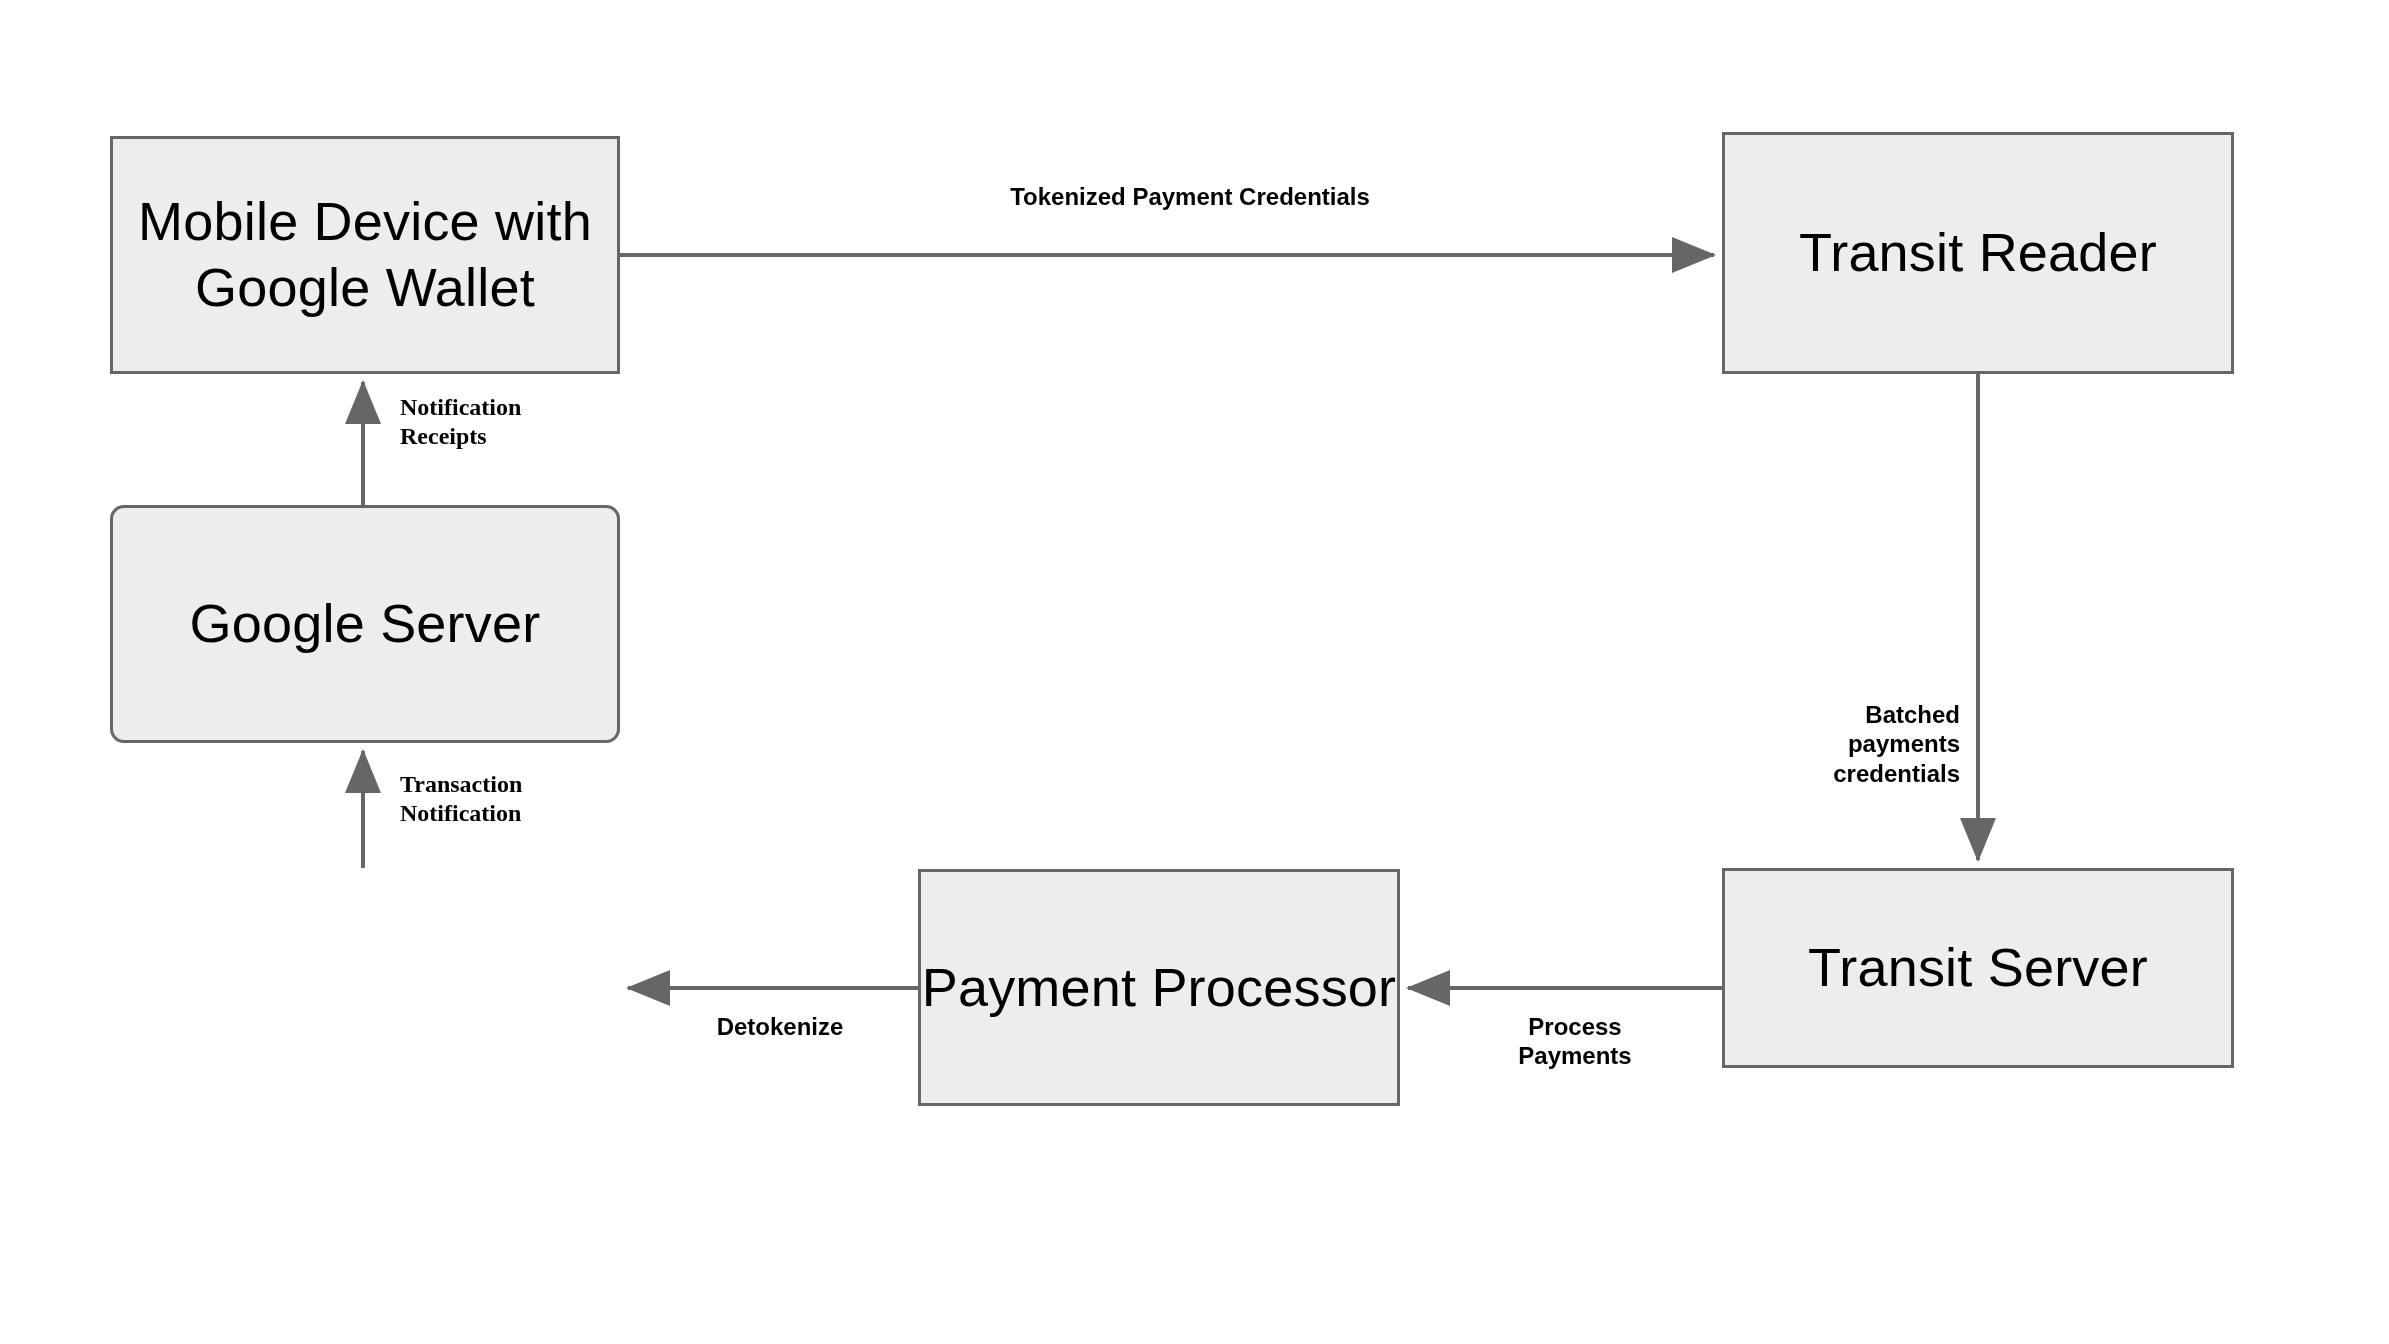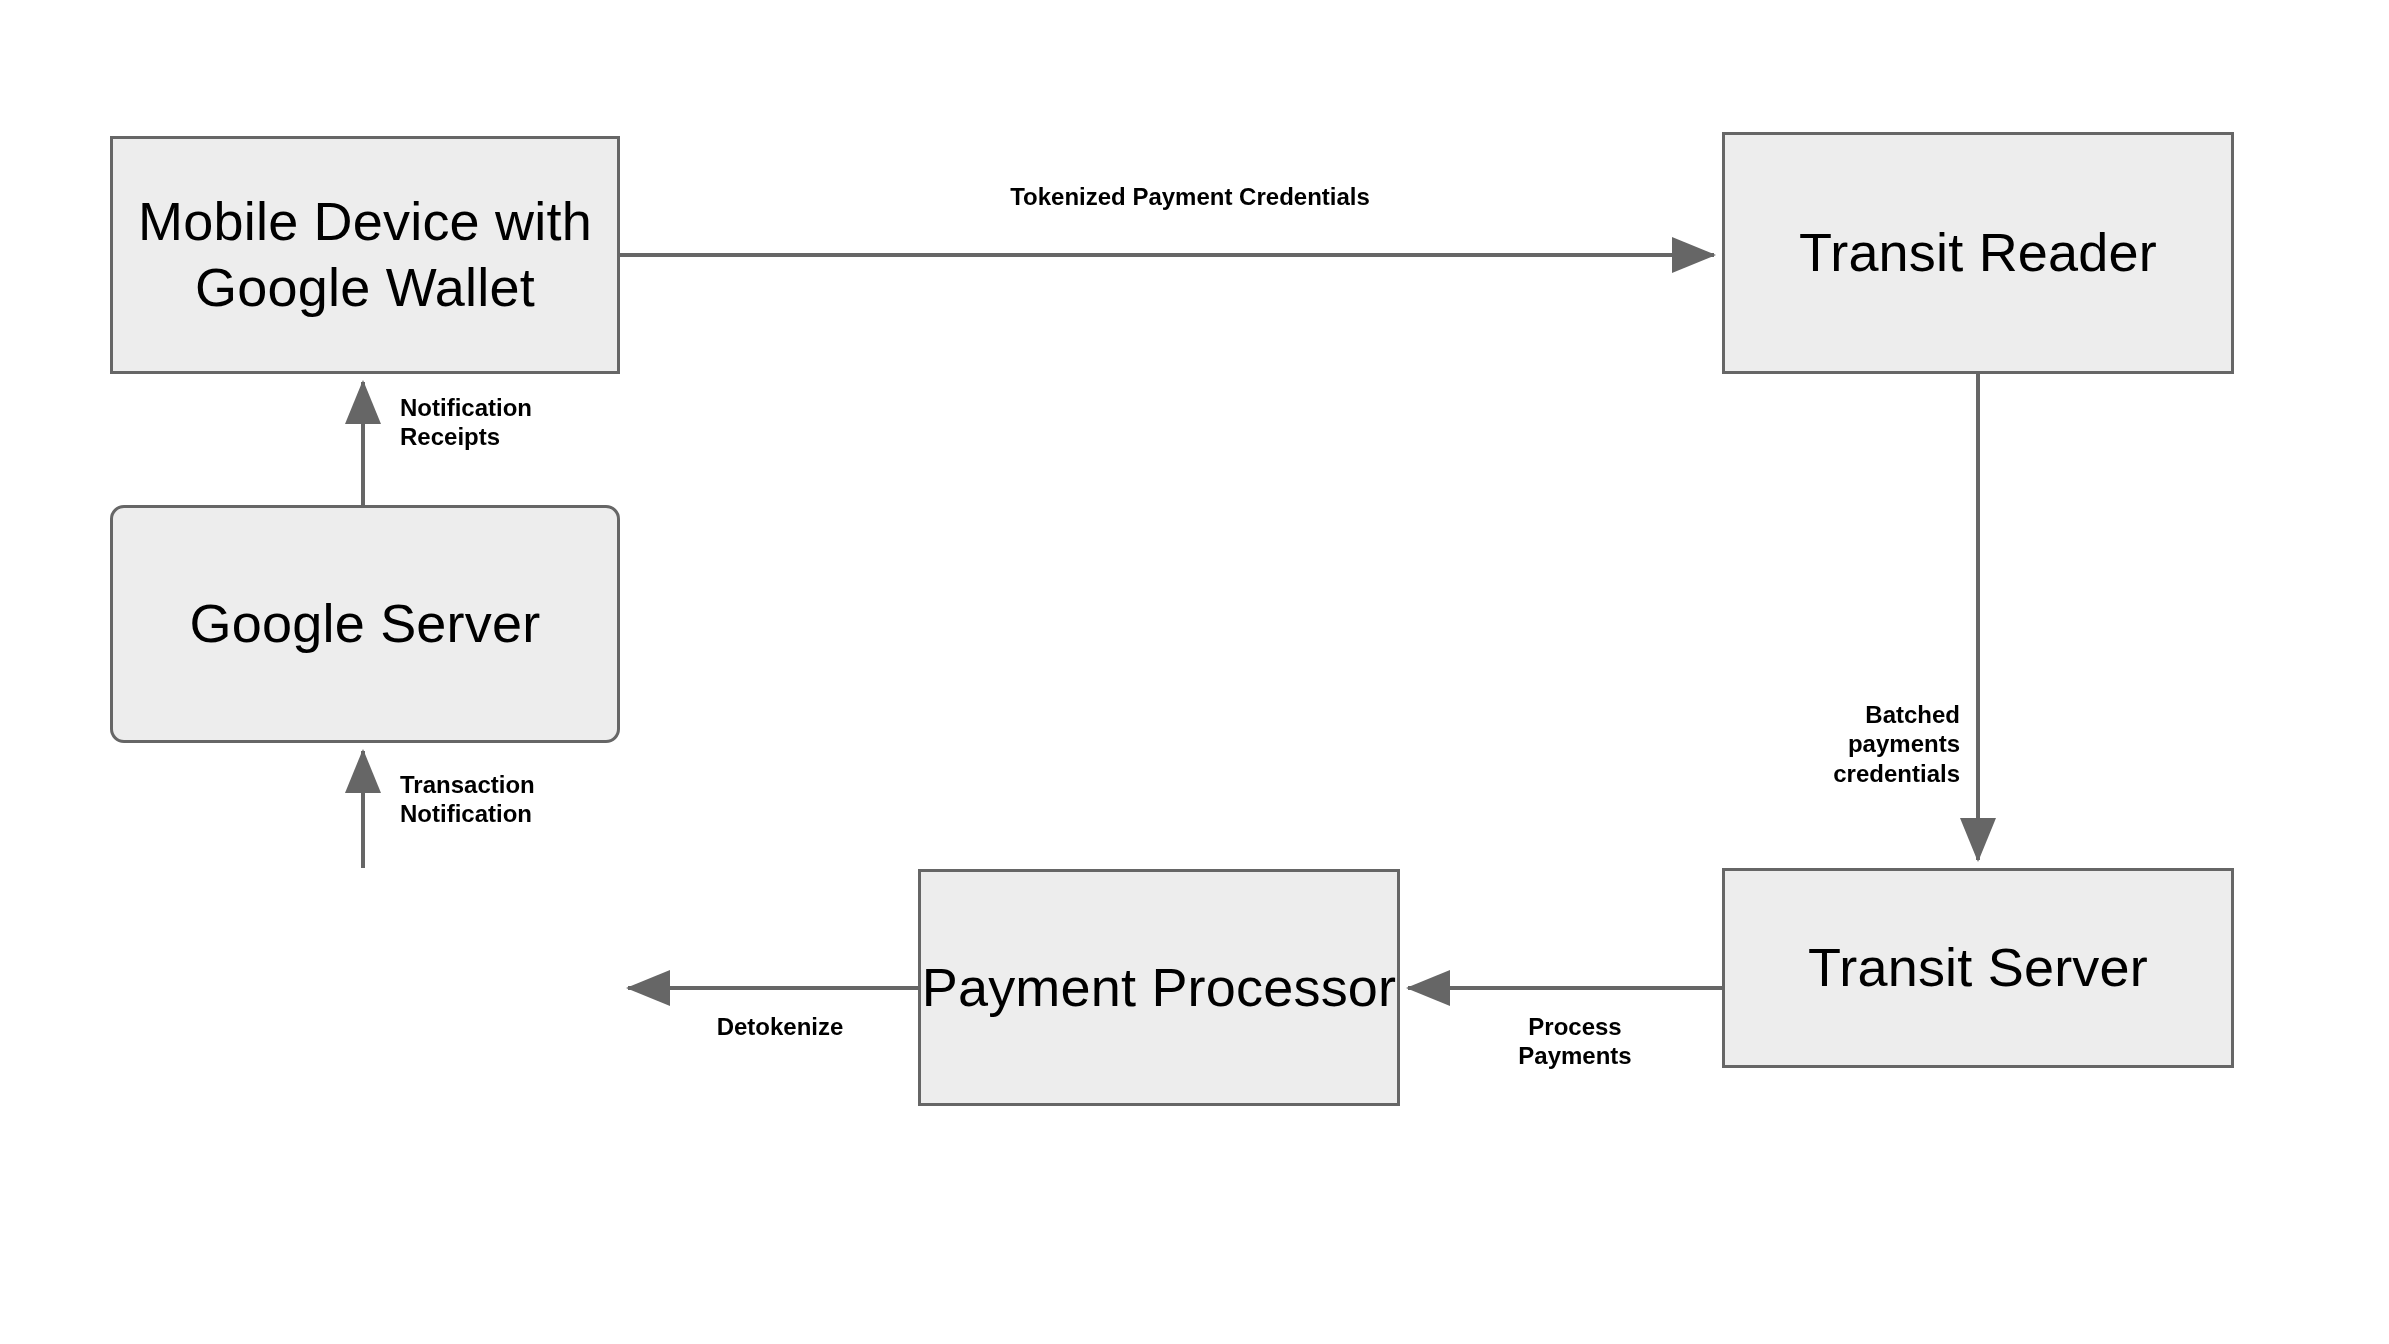--- a/index.html
+++ b/index.html
@@ -42,21 +42,21 @@
   }
   .edge-label {
     position: absolute;
     color: #000000;
     font-weight: bold;
     font-size: 24px;
     line-height: 1.22;
     white-space: pre-line;
     font-family: "Liberation Sans", sans-serif;
   }
-  .lbl-left   { text-align: left; }
+  .lbl-left   { text-align: left; font-family: Liberation Serif, serif; }
   .lbl-right  { text-align: right; }
   .lbl-center { text-align: center; }
 
   
   #node-mobile-device    { left: 110px;  top: 136px;  width: 510px; height: 238px; }
   #node-transit-reader   { left: 1722px; top: 132px;  width: 512px; height: 242px; }
   #node-google-server    { left: 110px;  top: 505px;  width: 510px; height: 238px; border-radius: 14px; }
   #node-tsp              { left: 110px;  top: 868px;  width: 510px; height: 240px; }
   #node-payment-processor{ left: 918px;  top: 869px;  width: 482px; height: 237px; }
   #node-transit-server   { left: 1722px; top: 868px;  width: 512px; height: 200px; }

